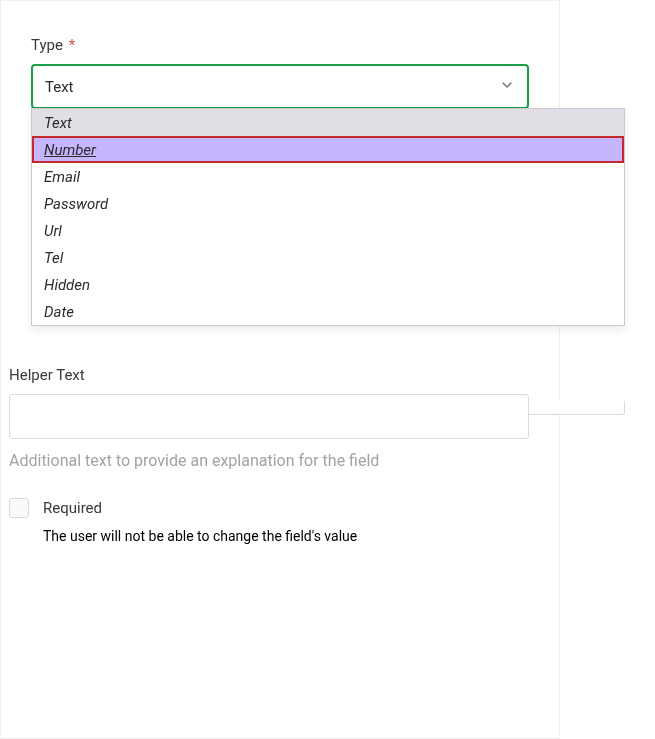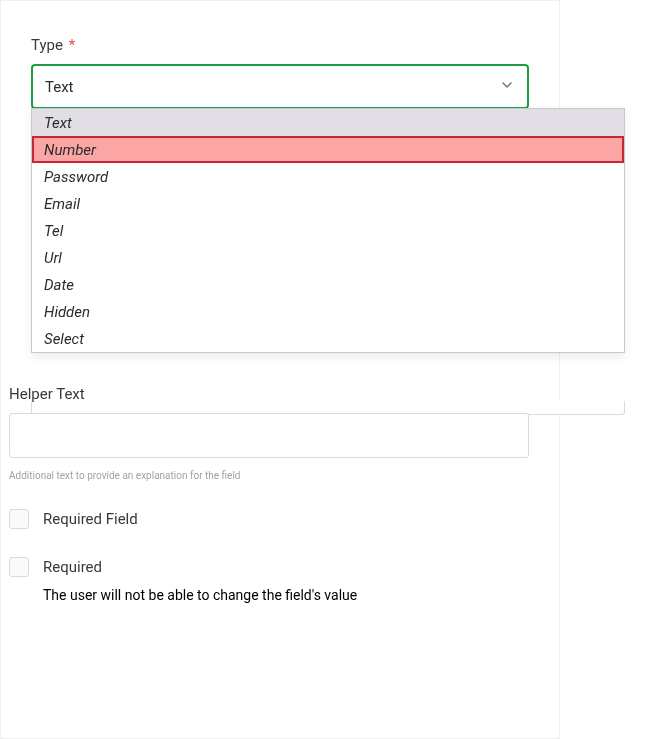--- a/index.html
+++ b/index.html
@@ -59,36 +59,37 @@
     align-items: center;
     padding: 0 12px;
     font-size: 15px;
     font-style: italic;
     color: #2c2c2c;
     cursor: pointer;
     position: relative;
   }
   .dd-item.selected { background: #e1dee5; }
   .dd-item.highlighted {
-    background: #fca5a5;
+    background: #c4b5fd;
     outline: 2px solid #c5282f;
     outline-offset: -2px;
     z-index: 1;
+    text-decoration: underline;
   }
   .input-box {
     width: 100%;
     height: 45px;
     border: 1px solid #d9d9de;
     border-radius: 3px;
     padding: 0 12px;
     font-size: 15px;
     background: #fff;
   }
   .helper-caption {
-    font-size: 10px;
+    font-size: 16px;
     color: #a1a3a7;
     margin-top: 12px;
   }
   .check-row {
     display: flex;
     align-items: center;
     margin-top: 28px;
   }
   .checkbox {
     width: 20px; height: 20px;
@@ -136,43 +137,38 @@
       <span class="chevron">
         <svg width="16" height="16" viewBox="0 0 24 24" fill="none" stroke="currentColor" stroke-width="2" stroke-linecap="round" stroke-linejoin="round">
             <polyline points="6 9 12 15 18 9"></polyline>
           </svg>
       </span>
     </div>
 
     <div class="dropdown" id="dropdown">
         <div class="dd-item selected">Text</div>
         <div class="dd-item highlighted">Number</div>
+        <div class="dd-item">Email</div>
         <div class="dd-item">Password</div>
-        <div class="dd-item">Email</div>
+        <div class="dd-item">Url</div>
         <div class="dd-item">Tel</div>
-        <div class="dd-item">Url</div>
+        <div class="dd-item">Hidden</div>
         <div class="dd-item">Date</div>
-        <div class="dd-item">Hidden</div>
-        <div class="dd-item">Select</div>
       </div>
 
   </div>
 
   <div class="hidden-input-top"></div>
 
-  <div class="pad" style="padding-top:0; margin-top:32px;padding-left:8px;">
+  <div class="pad" style="padding-top:0; margin-top:40px;padding-left:8px;">
 
     <div class="field-label">Helper Text</div>
     <input class="input-box" value="" style="">
     <div class="helper-caption">Additional text to provide an explanation for the field</div>
 
-    <div class="check-row">
-      <div class="checkbox"></div>
-      <div class="check-label">Required Field</div>
-    </div>
 
     <div class="check-row">
       <div class="checkbox"></div>
       <div class="check-label">Required</div>
     </div>
     <div class="check-desc">The user will not be able to change the field's value</div>
 
   </div>
 </div>
 

